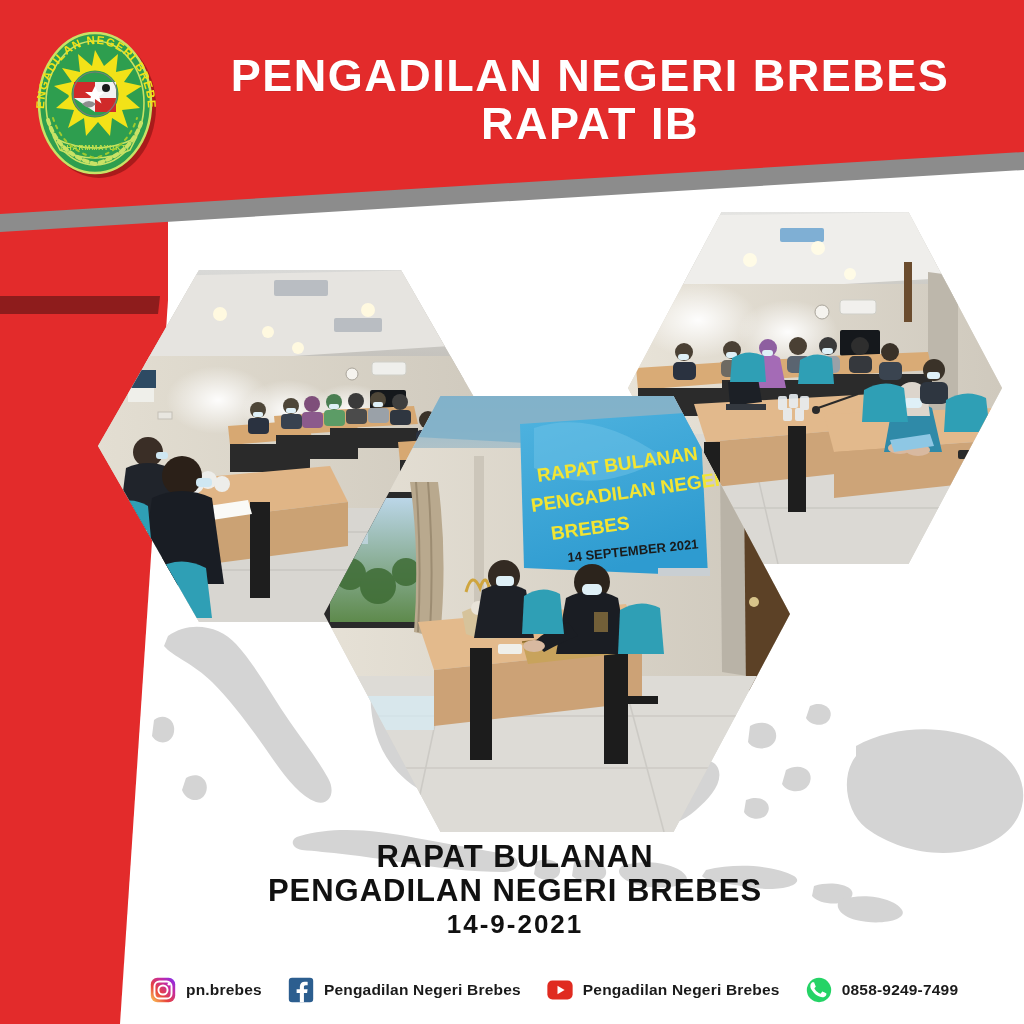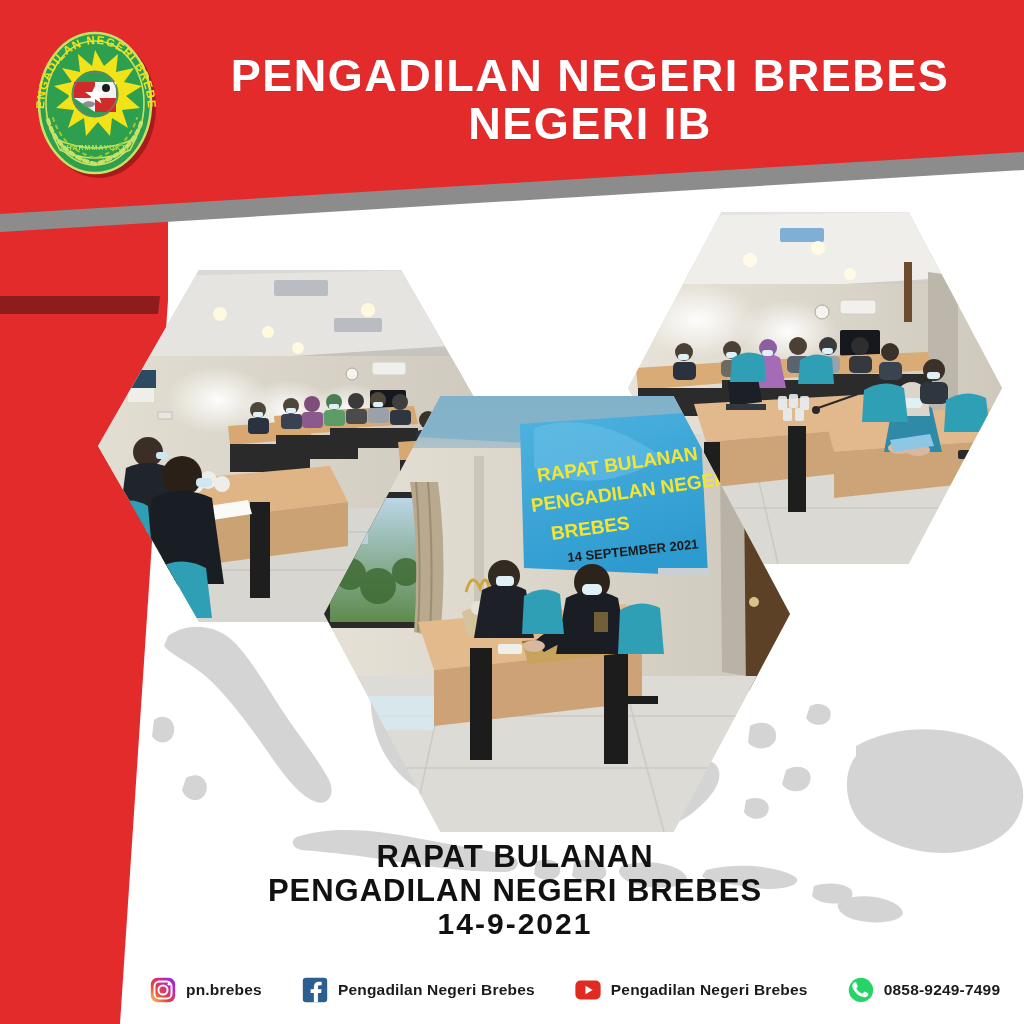--- a/index.html
+++ b/index.html
@@ -69,26 +69,26 @@
   #hex-center{left:324px;top:396px;width:466px;height:436px;z-index:12;}
 
   
   .caption{
     position:absolute;left:150px;top:840px;width:730px;text-align:center;z-index:14;
     color:#111111;font-weight:bold;font-family:"Liberation Sans",sans-serif;
     letter-spacing:1px;
   }
   .caption .c1{font-size:31px;line-height:34px;}
   .caption .c2{font-size:31px;line-height:34px;}
-  .caption .c3{font-size:30px;line-height:32px;letter-spacing:2px;}
+  .caption .c3{font-size:26px;line-height:32px;letter-spacing:2px;}
 
   
   .footer{
     position:absolute;left:150px;top:968px;width:830px;height:44px;z-index:15;
-    display:flex;align-items:center;justify-content:flex-start;gap:14px;
+    display:flex;align-items:center;justify-content:flex-start;gap:0px;
   }
   .sm{display:flex;align-items:center;margin-right:26px;}
   .sm .ic{width:26px;height:26px;flex:0 0 26px;margin-right:10px;}
   .sm .ic svg{width:26px;height:26px;display:block;}
   .sm .tx{font-size:15.5px;font-weight:bold;color:#1a1a1a;white-space:nowrap;
     font-family:"Liberation Sans",sans-serif;letter-spacing:.2px;}
 </style>
 </head>
 <body>
 
@@ -192,21 +192,21 @@
         <path d="M32 124 q41 20 82 0 l-6 12 q-35 16 -70 0 z" fill="#2E9E4F" stroke="#C9E265" stroke-width="1.6"></path>
         <text x="73" y="136" text-anchor="middle" font-family="'Liberation Sans',sans-serif" font-size="7" font-weight="bold" fill="#BFE04A" letter-spacing="1">DHARMMAYUKTI</text>
 
         <path d="M26 106 q10 34 47 44 q37 -10 47 -44" fill="none" stroke="#C9E265" stroke-width="4" stroke-dasharray="4 4" stroke-linecap="round"></path>
         <path d="M31 104 q10 31 42 40 q32 -9 42 -40" fill="none" stroke="#9FCB2E" stroke-width="2" stroke-dasharray="3 5" stroke-linecap="round"></path>
       </svg>
     </div>
 
     <div class="header-title">
       <span>PENGADILAN NEGERI BREBES</span>
-      <span class="l2">NEGERI IB</span>
+      <span class="l2">RAPAT IB</span>
     </div>
   </div>
 
   <div class="hex" id="hex-left">
     <div class="ph">
       <svg viewBox="0 0 404 352" preserveAspectRatio="xMidYMid slice" xmlns="http://www.w3.org/2000/svg">
         <defs>
           <linearGradient id="ceilL" x1="0" y1="0" x2="0" y2="1">
             <stop offset="0" stop-color="#D9D9D7"></stop>
               <stop offset="1" stop-color="#BFBCB6"></stop>

